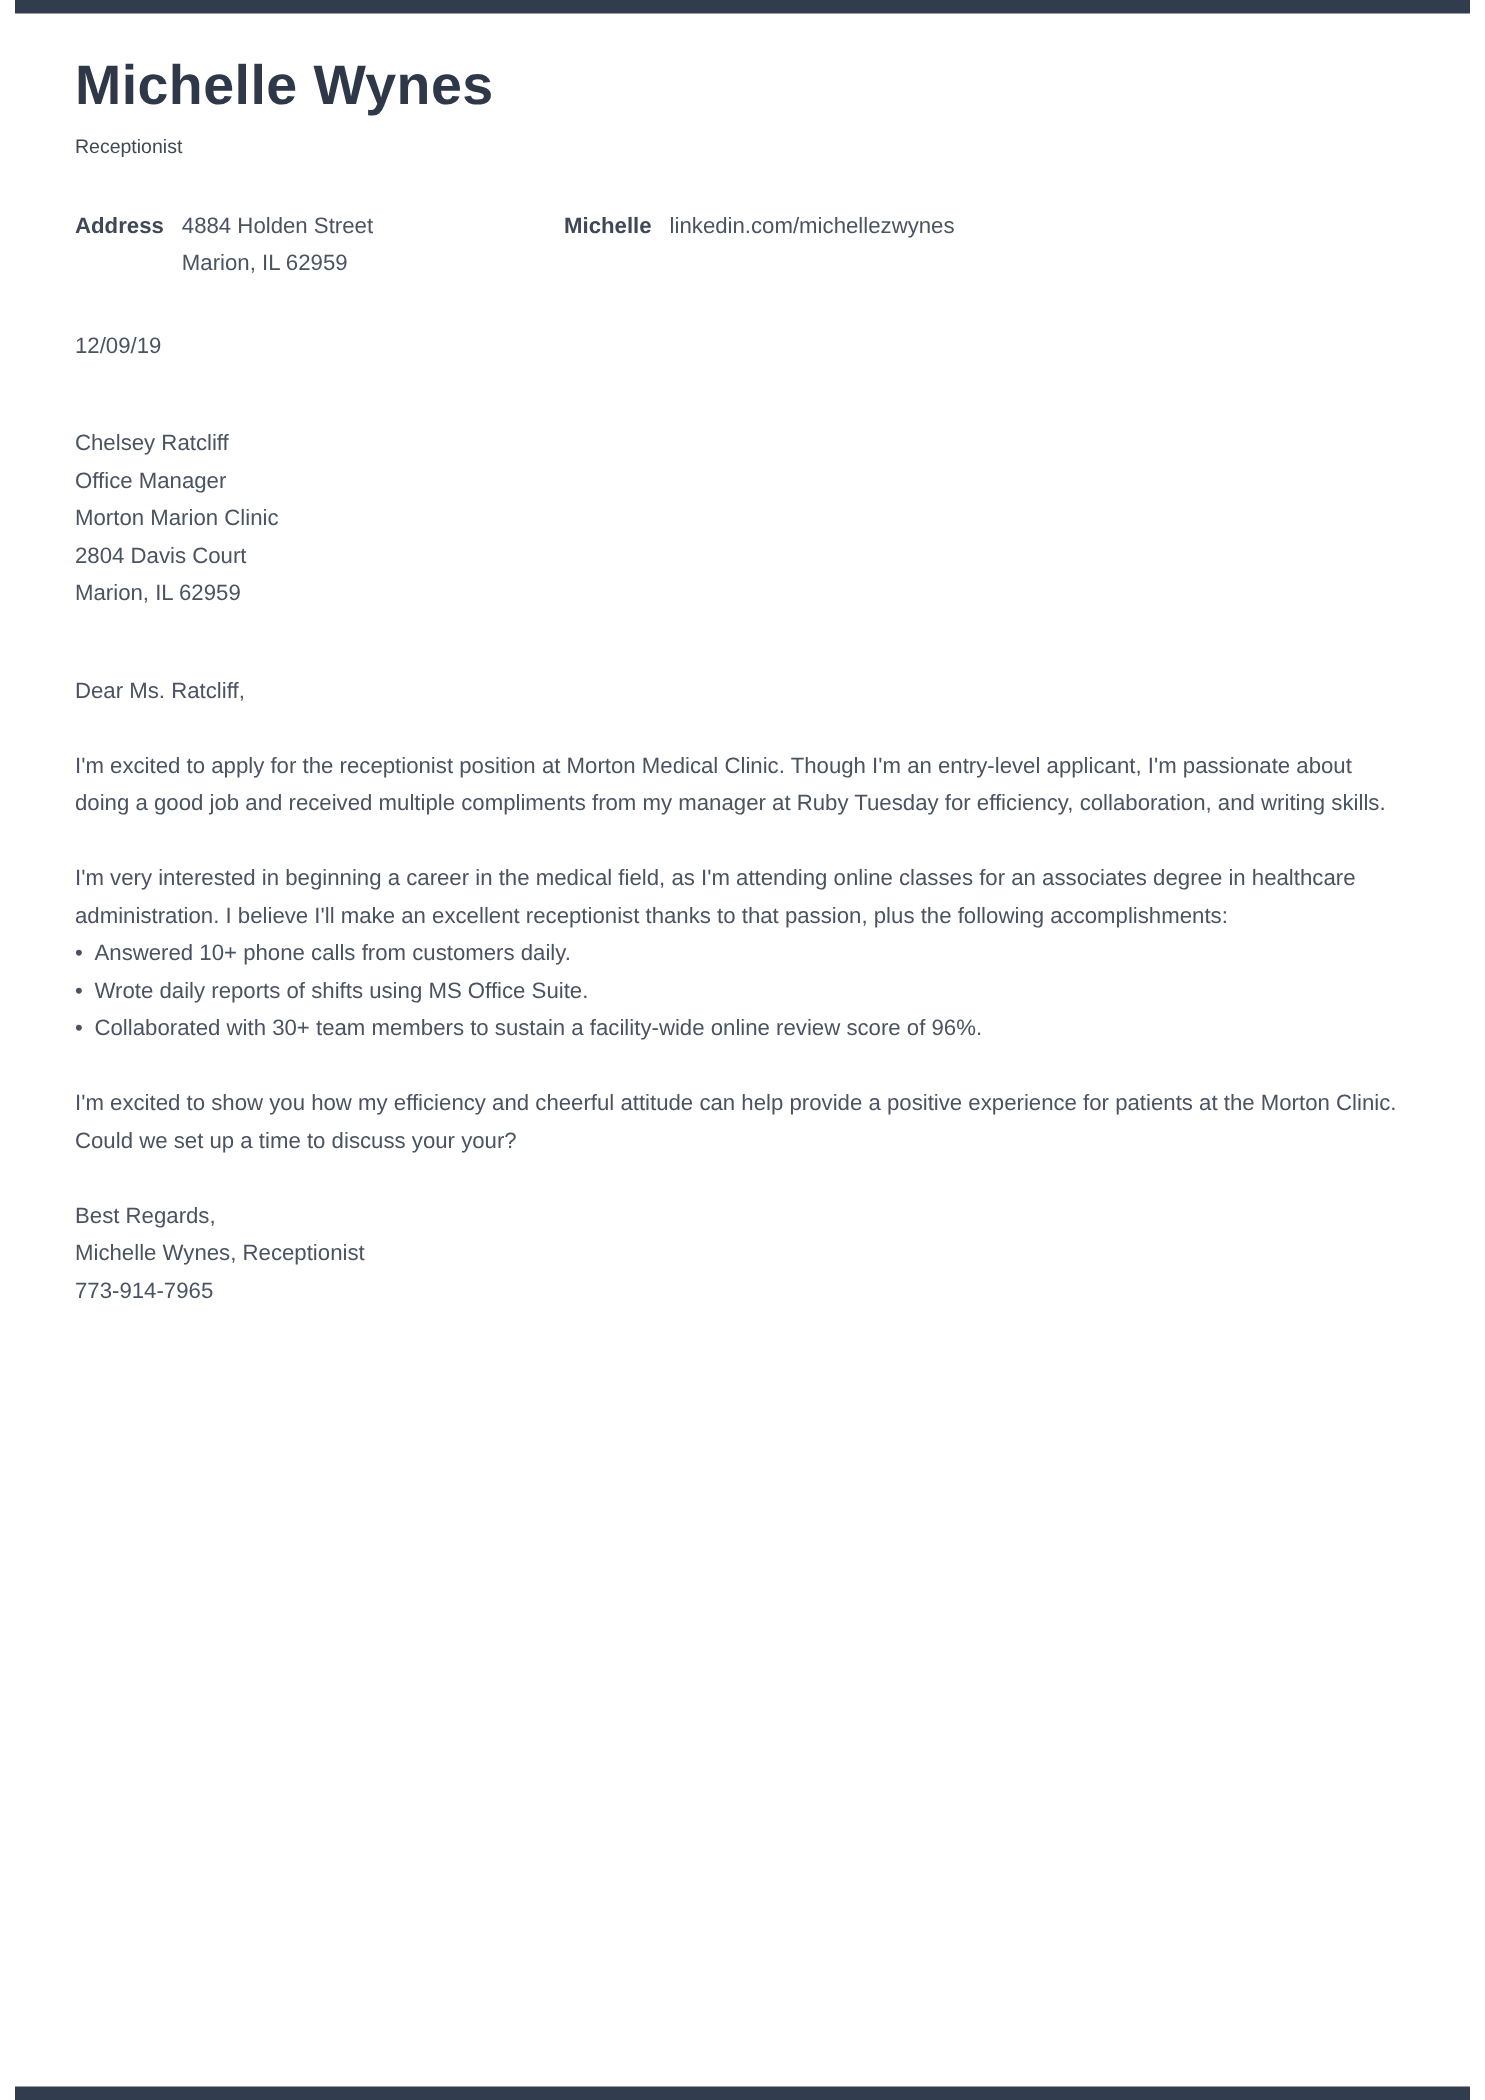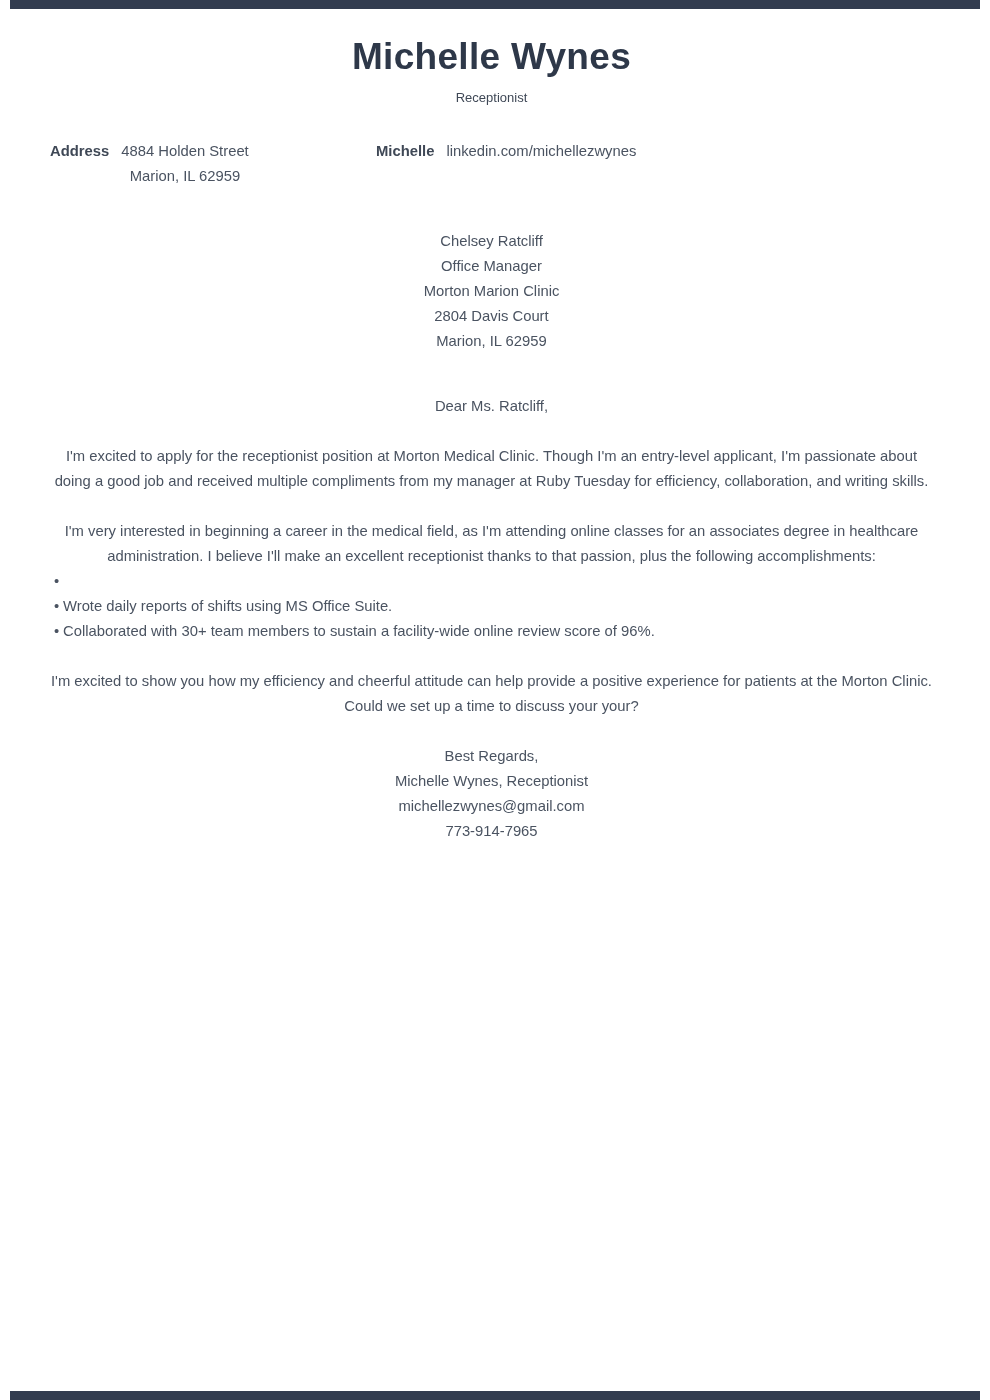--- a/index.html
+++ b/index.html
@@ -6,21 +6,20 @@
   html, body { background: #ffffff; }
   body { font-family: "Liberation Sans", sans-serif; }
 
   .page {
     position: relative;
     width: 970px;
     height: 1400px;
     margin: 0 auto;
     background: #ffffff;
     overflow: hidden;
-    text-align: center;
   }
 
   .accent-bar {
     position: absolute;
     left: 0;
     width: 100%;
     height: 9px;
     background: #323c4f;
   }
   .accent-bar.top { top: 0; }
@@ -106,55 +105,56 @@
         </div>
       </div>
       <div class="contact-item linkedin">
         <span class="contact-label">Michelle</span>
         <div class="contact-values">
           <div>linkedin.com/michellezwynes</div>
         </div>
       </div>
     </section>
 
+    <div class="date-line">12/09/19</div>
 
     <div class="recipient-block">
       <div>Chelsey Ratcliff</div>
       <div>Office Manager</div>
       <div>Morton Marion Clinic</div>
       <div>2804 Davis Court</div>
       <div>Marion, IL 62959</div>
     </div>
 
     <p class="para" style="margin-top: 40px;">Dear Ms. Ratcliff,</p>
 
     <p class="para">I'm excited to apply for the receptionist position at Morton Medical Clinic. Though I'm an entry-level applicant, I'm passionate about doing a good job and received multiple compliments from my manager at Ruby Tuesday for efficiency, collaboration, and writing skills.</p>
 
     <p class="para">I'm very interested in beginning a career in the medical field, as I'm attending online classes for an associates degree in healthcare administration. I believe I'll make an excellent receptionist thanks to that passion, plus the following accomplishments:</p>
 
     <ul class="accomplishments">
       <li>
         <span class="bullet">•</span>
+        <span>Answered 10+ phone calls from customers daily.</span>
       </li>
       <li>
         <span class="bullet">•</span>
         <span>Wrote daily reports of shifts using MS Office Suite.</span>
       </li>
       <li>
         <span class="bullet">•</span>
         <span>Collaborated with 30+ team members to sustain a facility-wide online review score of 96%.</span>
       </li>
     </ul>
 
     <p class="para">I'm excited to show you how my efficiency and cheerful attitude can help provide a positive experience for patients at the Morton Clinic. Could we set up a time to discuss your your?</p>
 
     <p class="para">Best Regards,</p>
 
     <div class="signature-block">
       <div>Michelle Wynes, Receptionist</div>
-      <div>michellezwynes@gmail.com</div>
       <div>773-914-7965</div>
     </div>
 
   </div>
 
   <div class="accent-bar bottom"></div>
 </div>
 
 </body></html>

